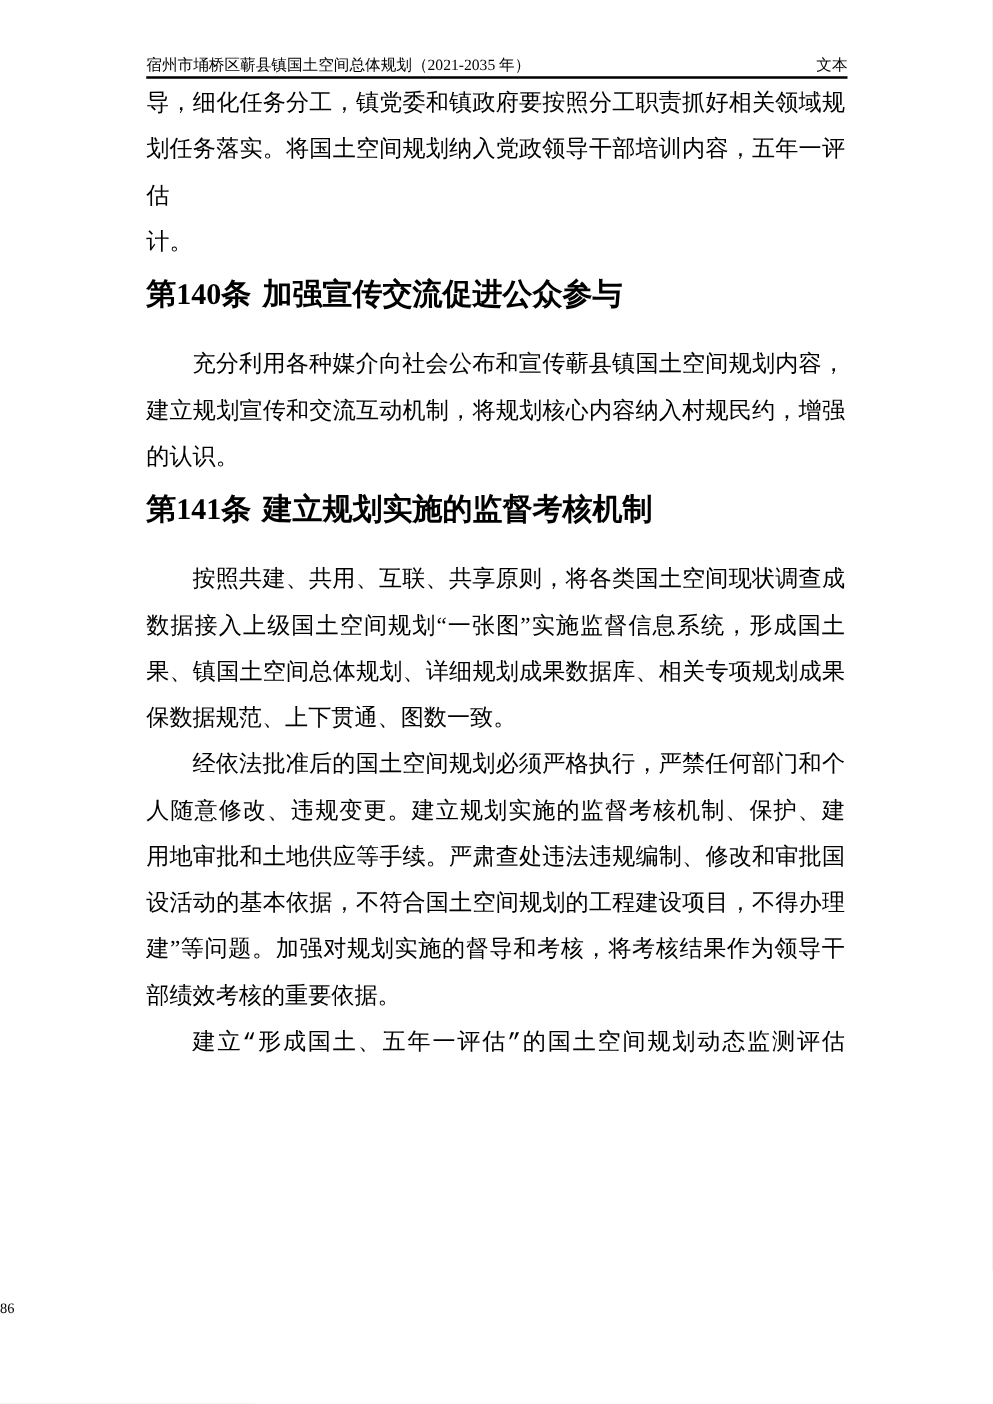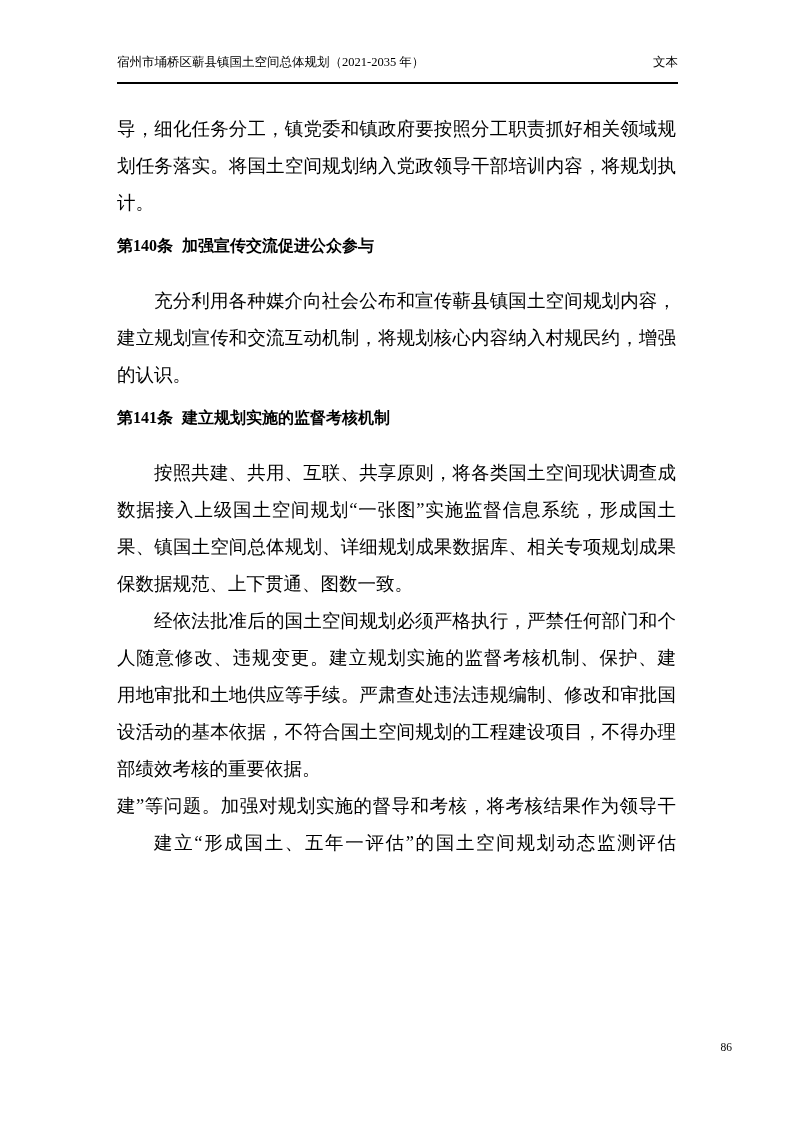--- a/index.html
+++ b/index.html
@@ -10,103 +10,103 @@
     margin: 0 auto;
     background: #ffffff;
     color: #000000;
     font-family: "Liberation Serif", "DejaVu Serif", serif;
     overflow: hidden;
   }
   
   .header {
     position: absolute;
     left: 117px;
-    top: 55px;
+    top: 45px;
     width: 561px;
     display: flex;
     justify-content: space-between;
     align-items: flex-end;
     border-bottom: 2px solid #000;
-    padding-bottom: 12px;
+    padding-bottom: 1px;
     font-size: 12.5px;
     line-height: 15px;
     white-space: nowrap;
   }
   
   .content {
     position: absolute;
     left: 117px;
-    top: 12px;
+    top: 0;
     width: 559px;
-    padding-top: 99px;
+    padding-top: 65px;
     font-size: 18.5px;
     line-height: 37px;
   }
   .para { margin: 0; }
   .line {
     text-align: justify;
     text-align-last: justify;
   }
-  .line.para-first { text-indent: 37px; }
+  .line.para-first { text-indent: 37px; font-family: Liberation Mono, monospace; }
   .line.para-last  { text-align-last: left; }
   .heading {
     margin: 5px 0 19px 0;
-    font-size: 16px;
+    font-size: 24px;
     font-weight: 700;
     line-height: 37px;
     white-space: nowrap;
   }
   .heading-num { margin-right: 9px; }
   
   .footer {
     position: absolute;
     left: 0;
     top: 1040px;
     width: 732px;
-    text-align: right;
+    text-align: left;
     font-size: 11.5px;
     line-height: 14px;
   }
 </style>
 </head>
 <body>
 
 <div class="page">
 
   <div class="header">
     <span>宿州市埇桥区蕲县镇国土空间总体规划（2021-2035 年）</span>
     <span>文本</span>
   </div>
 
   <div class="content" id="content">
       <div class="para">
         <div class="line">导，细化任务分工，镇党委和镇政府要按照分工职责抓好相关领域规</div>
-        <div class="line">划任务落实。将国土空间规划纳入党政领导干部培训内容，将规划执</div>
+        <div class="line">划任务落实。将国土空间规划纳入党政领导干部培训内容，五年一评估</div>
         <div class="line para-last">计。</div>
       </div>
       <div class="heading"><span class="heading-num">第140条</span><span>加强宣传交流促进公众参与</span></div>
       <div class="para">
         <div class="line para-first">充分利用各种媒介向社会公布和宣传蕲县镇国土空间规划内容，</div>
         <div class="line">建立规划宣传和交流互动机制，将规划核心内容纳入村规民约，增强</div>
         <div class="line para-last">的认识。</div>
       </div>
       <div class="heading"><span class="heading-num">第141条</span><span>建立规划实施的监督考核机制</span></div>
       <div class="para">
         <div class="line para-first">按照共建、共用、互联、共享原则，将各类国土空间现状调查成</div>
         <div class="line">数据接入上级国土空间规划“一张图”实施监督信息系统，形成国土</div>
         <div class="line">果、镇国土空间总体规划、详细规划成果数据库、相关专项规划成果</div>
         <div class="line para-last">保数据规范、上下贯通、图数一致。</div>
       </div>
       <div class="para">
         <div class="line para-first">经依法批准后的国土空间规划必须严格执行，严禁任何部门和个</div>
         <div class="line">人随意修改、违规变更。建立规划实施的监督考核机制、保护、建</div>
         <div class="line">用地审批和土地供应等手续。严肃查处违法违规编制、修改和审批国</div>
         <div class="line">设活动的基本依据，不符合国土空间规划的工程建设项目，不得办理</div>
+        <div class="line">建”等问题。加强对规划实施的督导和考核，将考核结果作为领导干</div>
         <div class="line para-last">部绩效考核的重要依据。</div>
-        <div class="line">建”等问题。加强对规划实施的督导和考核，将考核结果作为领导干</div>
       </div>
       <div class="para">
         <div class="line para-first">建立“形成国土、五年一评估”的国土空间规划动态监测评估</div>
       </div>
     </div>
 
   <div class="footer">
     <span>86</span>
   </div>
 

